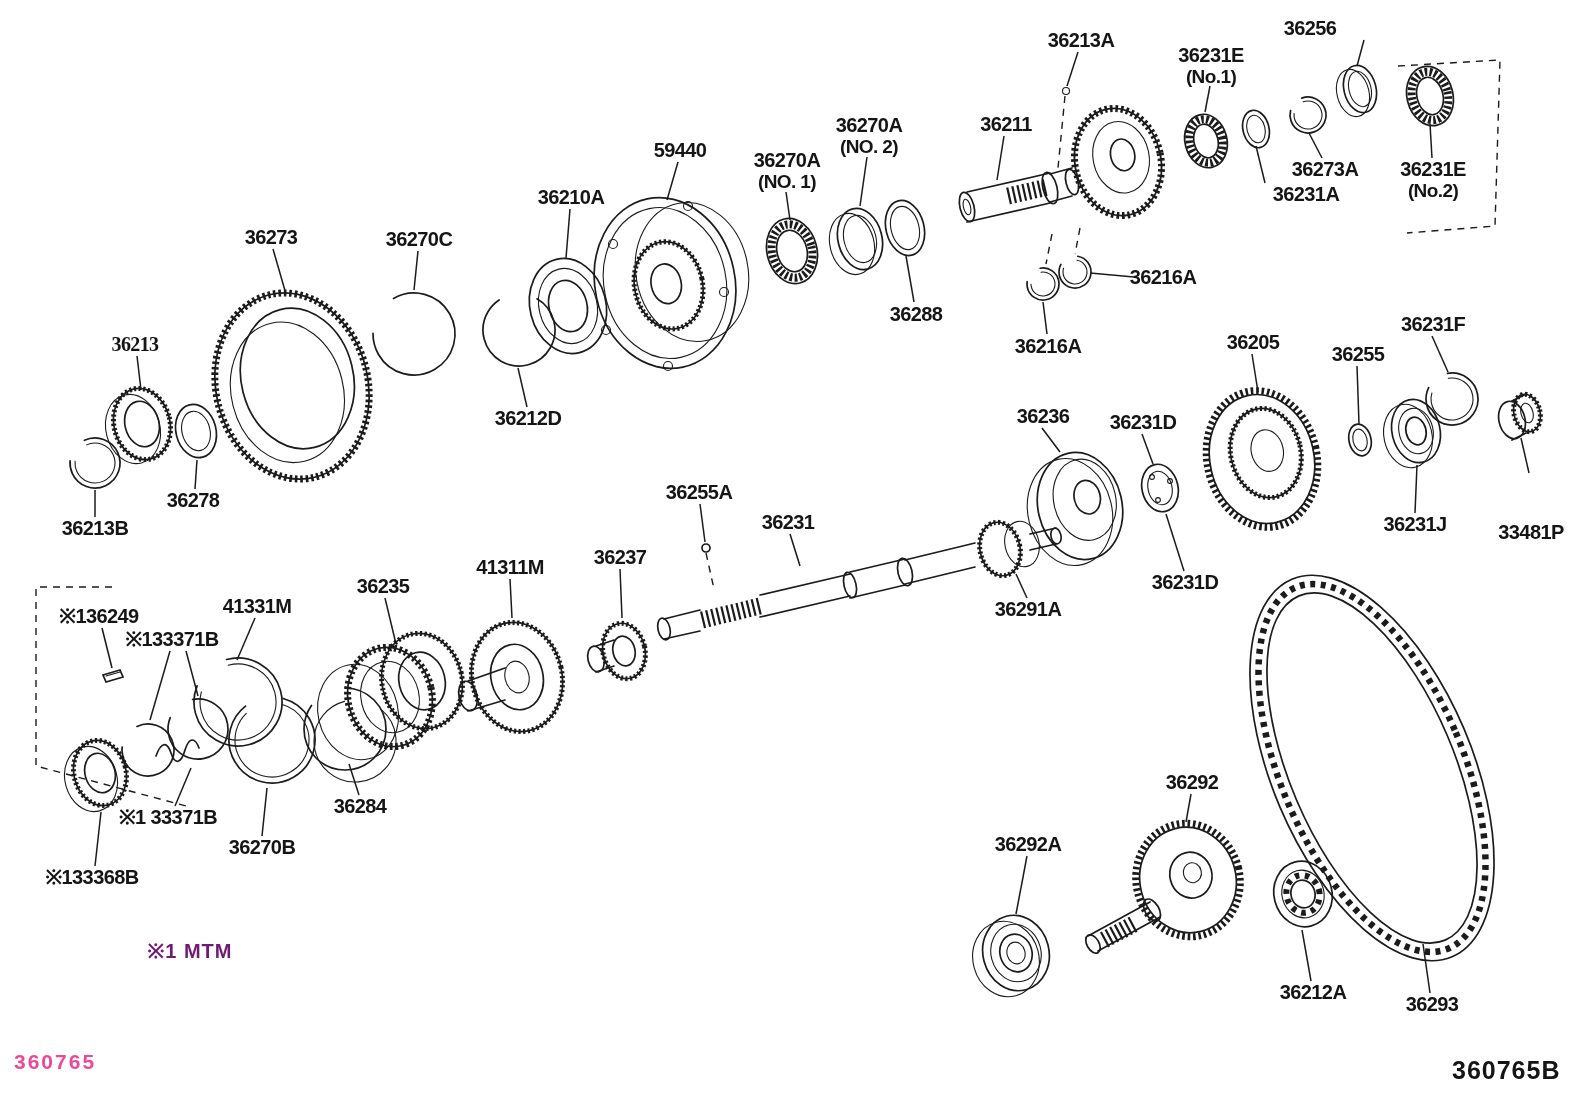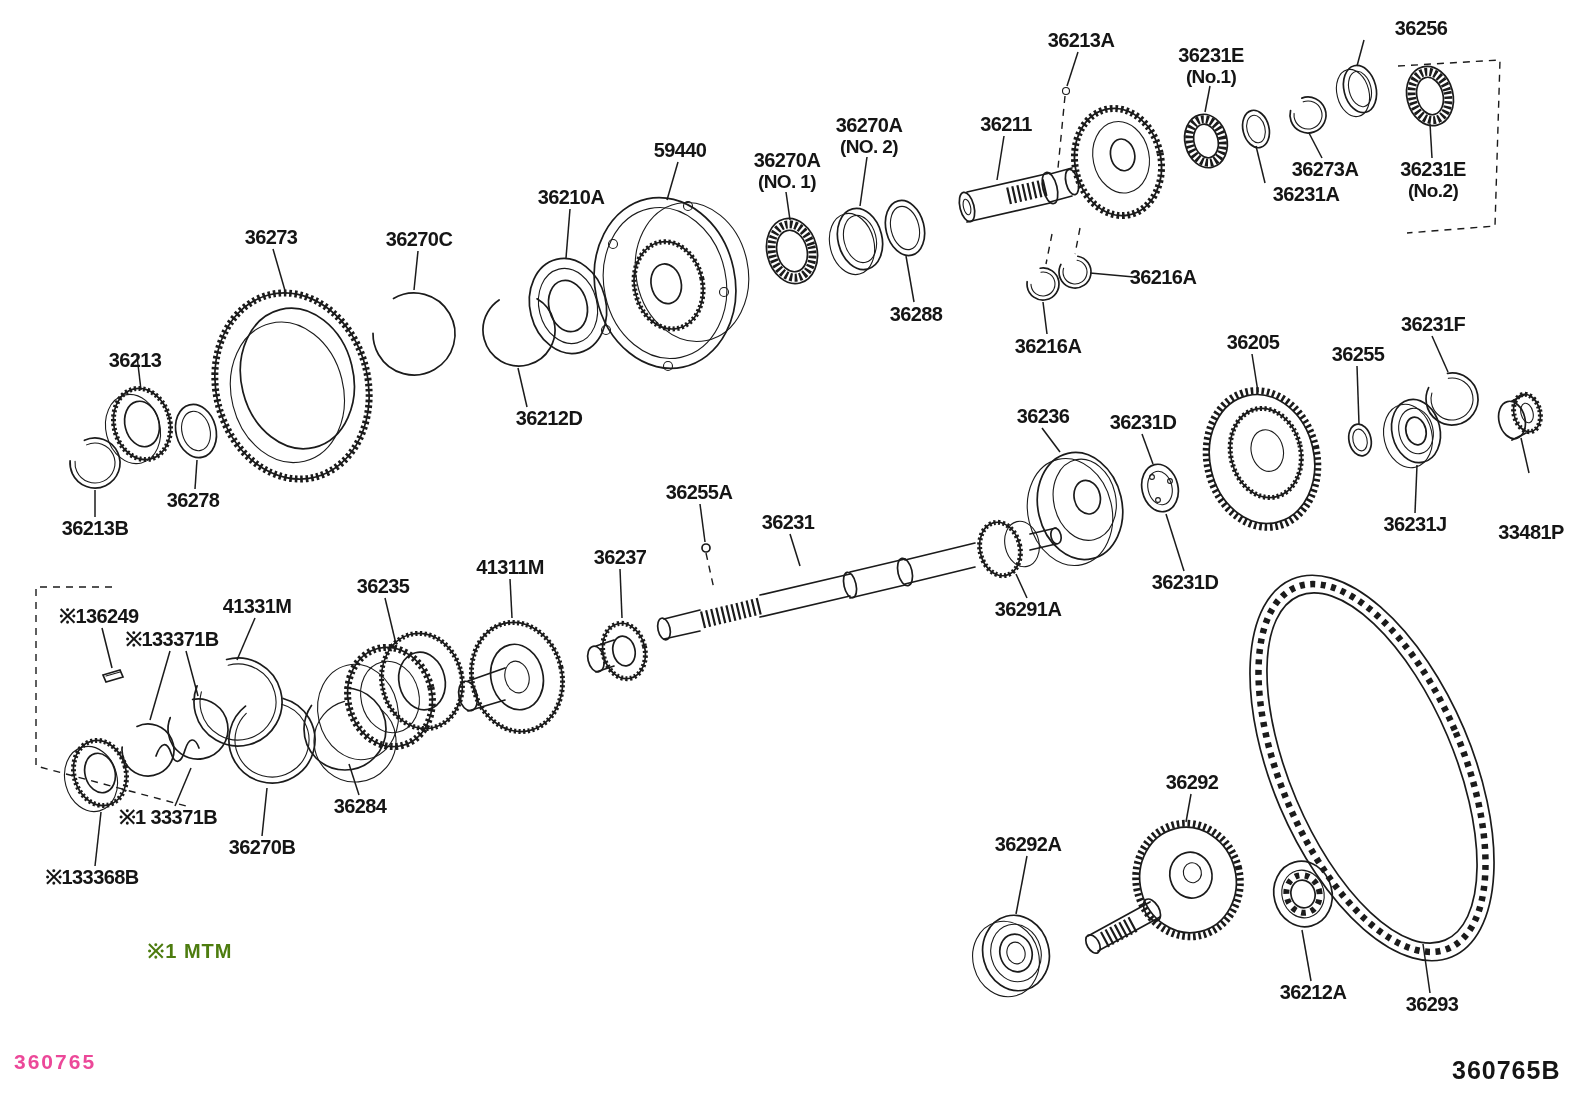--- a/index.html
+++ b/index.html
@@ -5,21 +5,21 @@
   html,body{margin:0;padding:0;background:#fff}
   .stage{position:relative;width:1592px;height:1099px;background:#ffffff;overflow:hidden;
          font-family:"Liberation Sans",sans-serif;}
   .stage svg{position:absolute;left:0;top:0}
   .lbl{position:absolute;transform:translateX(-50%);color:#151515;font-weight:700;
        font-size:20px;line-height:21px;letter-spacing:-0.6px;white-space:nowrap;
        text-align:center;font-family:"Liberation Sans",sans-serif;}
   .lbl .sub{font-size:19px;font-weight:700}
   .code-left{position:absolute;left:14px;top:1050px;font-size:21px;font-weight:700;letter-spacing:2px;color:#ec4899}
   .code-right{position:absolute;left:1452px;top:1056px;font-size:25px;font-weight:700;letter-spacing:1px;color:#151515}
-  .footnote{position:absolute;transform:translateX(-50%);left:190px;top:937px;font-size:20px;font-weight:700;color:#4d7c0f;letter-spacing:1px}
+  .footnote{position:absolute;transform:translateX(-50%);left:190px;top:937px;font-size:20px;font-weight:700;color:#701a75;letter-spacing:1px}
   
   .ln{fill:none;stroke:#1b1b1b;stroke-width:1.7;stroke-linecap:round}
   .tn{fill:none;stroke:#1b1b1b;stroke-width:1.1;stroke-linecap:round}
   .teeth{fill:none;stroke:#1b1b1b;stroke-width:7;stroke-dasharray:2.6 2.8}
   .tth2{fill:none;stroke:#1b1b1b;stroke-width:5;stroke-dasharray:2.2 2.4}
   .roll{fill:none;stroke:#1b1b1b;stroke-width:8;stroke-dasharray:2.6 2.2}
   .dash{fill:none;stroke:#1b1b1b;stroke-width:1.4;stroke-dasharray:7 6}
   .ldr line{stroke:#1b1b1b;stroke-width:1.5}
   .band{fill:none;stroke:#1b1b1b;stroke-width:17;stroke-dasharray:2.2 3;stroke-linecap:butt}
   .chain{fill:none;stroke:#1b1b1b;stroke-width:6.5;stroke-dasharray:5 5.5}
@@ -408,42 +408,42 @@
       <ellipse cx="1303" cy="894" rx="29" ry="33" class="ln"></ellipse>
       <ellipse cx="1303" cy="894" rx="21" ry="24" class="tn"></ellipse>
       <ellipse cx="1303" cy="894" rx="12" ry="14" class="ln"></ellipse>
       <ellipse cx="1303" cy="894" rx="16.5" ry="19" class="balls"></ellipse>
     </g>
 
   </svg>
 
   <div>
       <div class="lbl" style="left: 1081px; top: 30px;">36213A</div>
-      <div class="lbl" style="left: 1421px; top: 18px;">36256</div>
+      <div class="lbl" style="left: 1310px; top: 18px;">36256</div>
       <div class="lbl" style="left: 1211px; top: 45px;">36231E<div class="sub">(No.1)</div></div>
       <div class="lbl" style="left: 869px; top: 115px;">36270A<div class="sub">(NO. 2)</div></div>
       <div class="lbl" style="left: 1006px; top: 114px;">36211</div>
       <div class="lbl" style="left: 680px; top: 140px;">59440</div>
       <div class="lbl" style="left: 787px; top: 150px;">36270A<div class="sub">(NO. 1)</div></div>
       <div class="lbl" style="left: 571px; top: 187px;">36210A</div>
       <div class="lbl" style="left: 1325px; top: 159px;">36273A</div>
       <div class="lbl" style="left: 1306px; top: 184px;">36231A</div>
       <div class="lbl" style="left: 1433px; top: 159px;">36231E<div class="sub">(No.2)</div></div>
       <div class="lbl" style="left: 271px; top: 227px;">36273</div>
       <div class="lbl" style="left: 419px; top: 229px;">36270C</div>
       <div class="lbl" style="left: 1163px; top: 267px;">36216A</div>
       <div class="lbl" style="left: 916px; top: 304px;">36288</div>
       <div class="lbl" style="left: 1048px; top: 336px;">36216A</div>
       <div class="lbl" style="left: 1253px; top: 332px;">36205</div>
       <div class="lbl" style="left: 1433px; top: 314px;">36231F</div>
       <div class="lbl" style="left: 1358px; top: 344px;">36255</div>
-      <div class="lbl" style="left: 135px; top: 350px;">36213</div>
+      <div class="lbl" style="left: 135px; top: 334px; font-family: Liberation Serif, serif;">36213</div>
       <div class="lbl" style="left: 1043px; top: 406px;">36236</div>
       <div class="lbl" style="left: 1143px; top: 412px;">36231D</div>
-      <div class="lbl" style="left: 528px; top: 408px; margin-left: 21px;">36212D</div>
+      <div class="lbl" style="left: 528px; top: 408px;">36212D</div>
       <div class="lbl" style="left: 193px; top: 490px;">36278</div>
       <div class="lbl" style="left: 95px; top: 518px;">36213B</div>
       <div class="lbl" style="left: 699px; top: 482px;">36255A</div>
       <div class="lbl" style="left: 788px; top: 512px;">36231</div>
       <div class="lbl" style="left: 1531px; top: 474px; margin-top: 48px;">33481P</div>
       <div class="lbl" style="left: 1415px; top: 514px;">36231J</div>
       <div class="lbl" style="left: 1185px; top: 572px;">36231D</div>
       <div class="lbl" style="left: 1028px; top: 599px;">36291A</div>
       <div class="lbl" style="left: 383px; top: 576px;">36235</div>
       <div class="lbl" style="left: 510px; top: 557px;">41311M</div>

